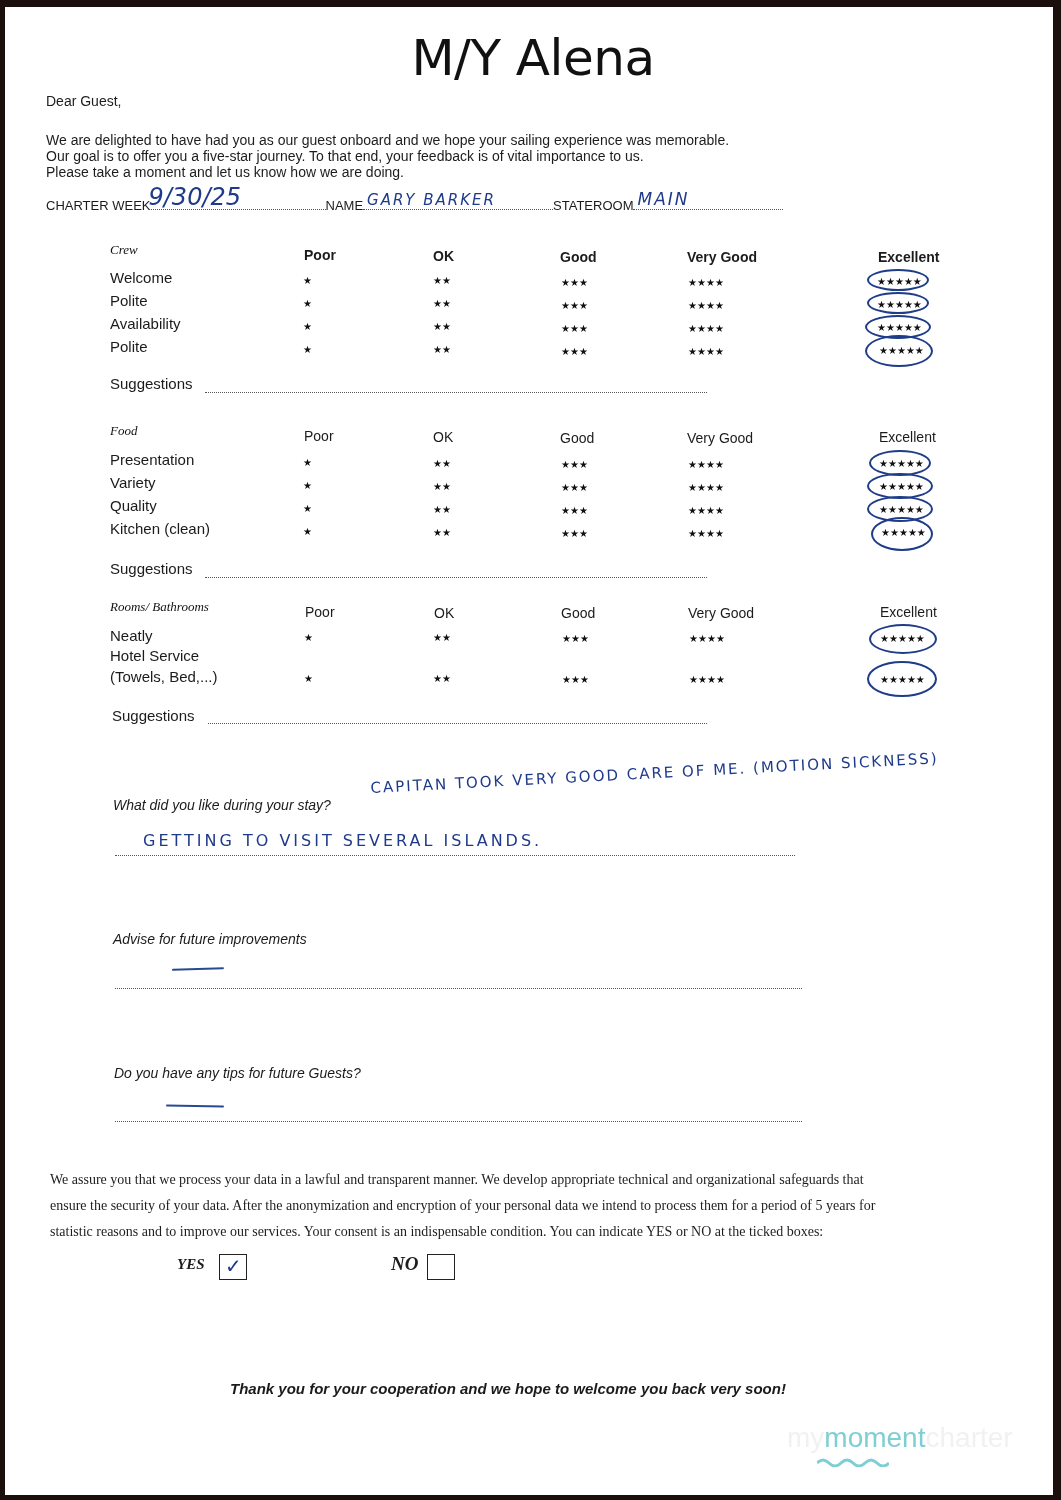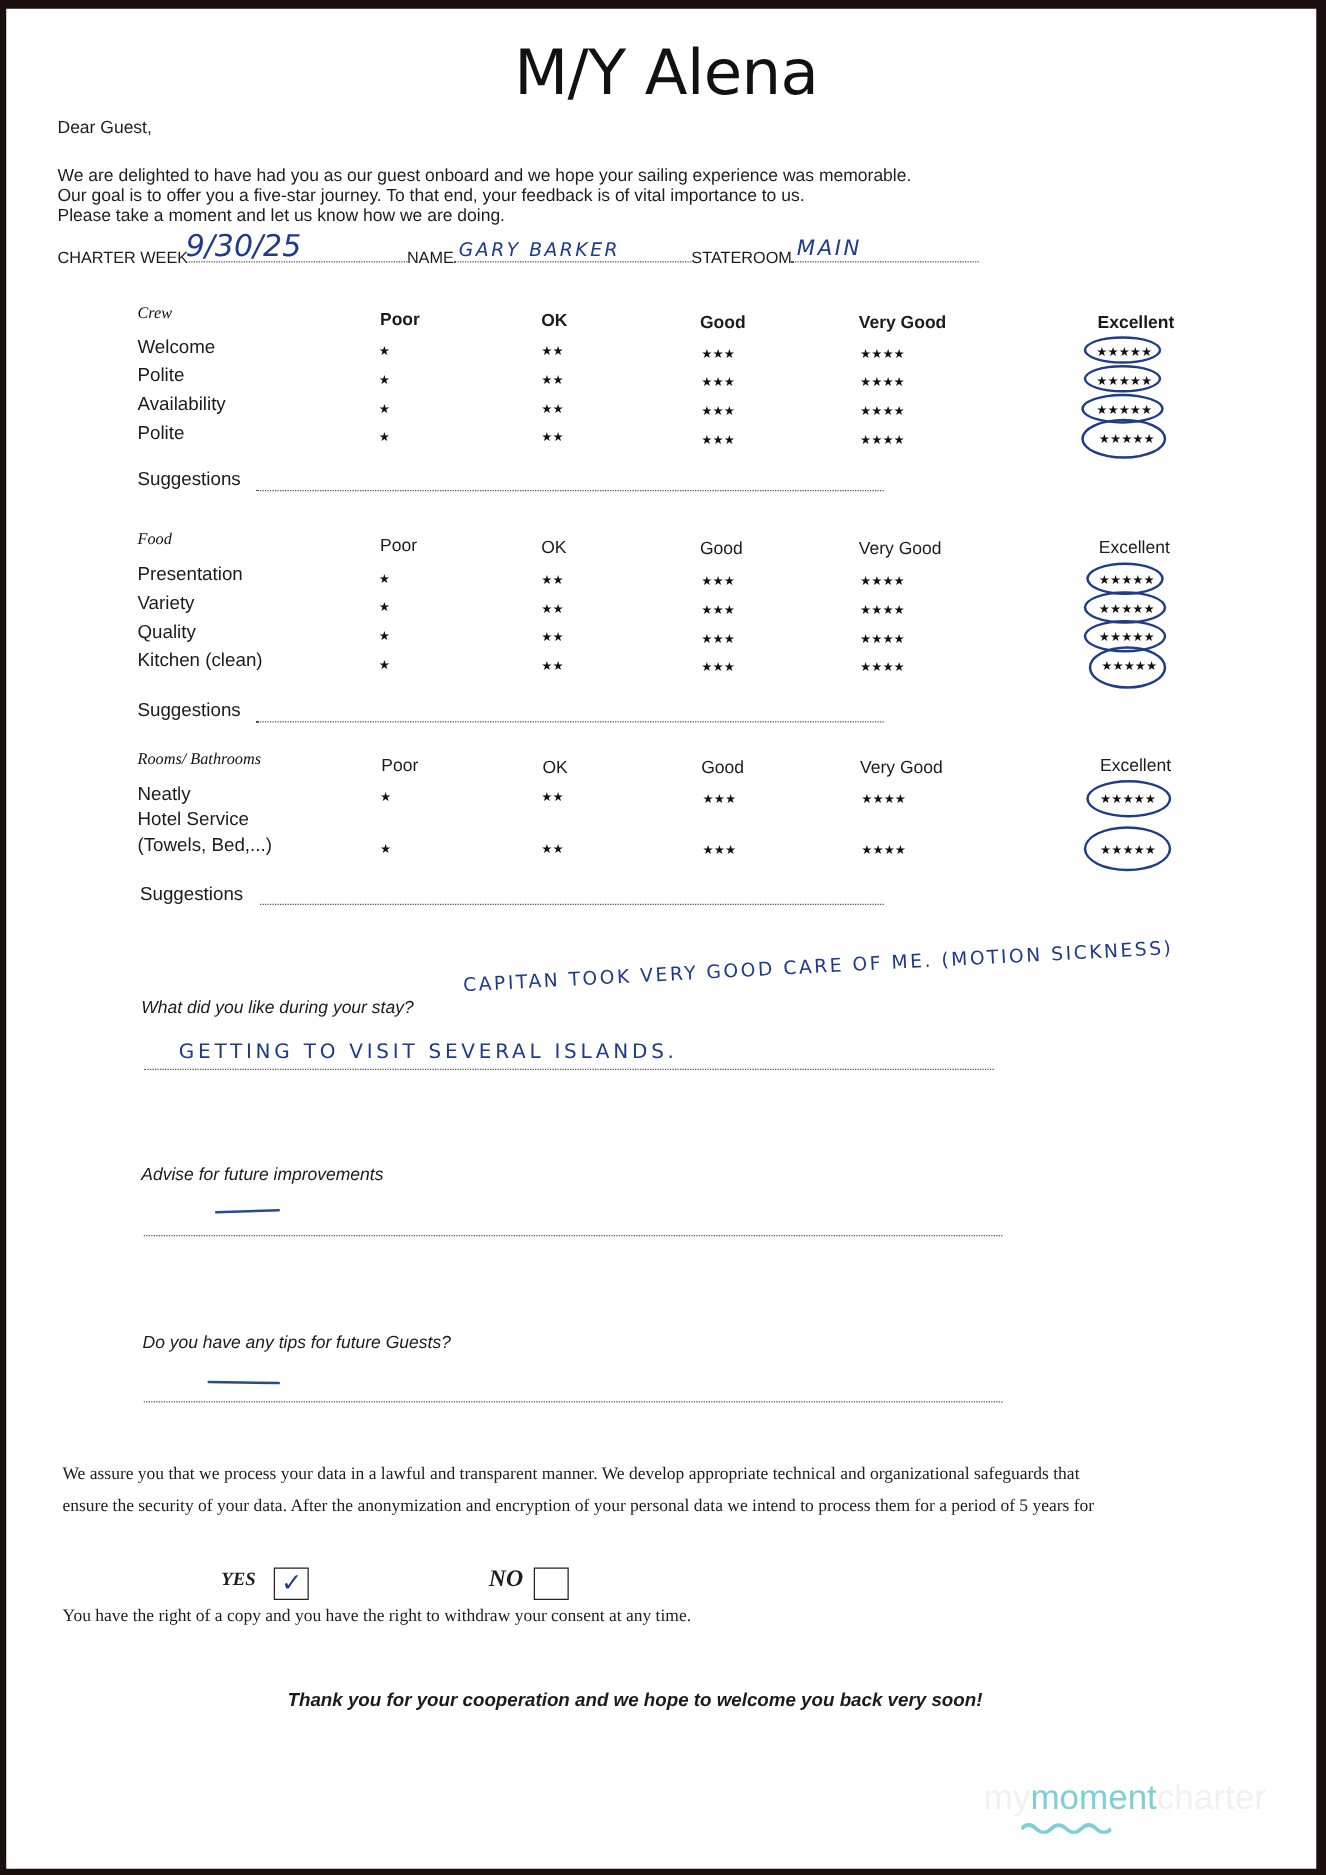--- a/index.html
+++ b/index.html
@@ -32,21 +32,21 @@
     width: 60px; height: 22px;
   }
   .sugg { font-size: 15px; }
   .sugg-line { border-bottom: 1px dotted #555; position: absolute; height: 1px; }
   .q { font-style: italic; font-size: 14px; color: #1b1b1b; }
   .answer { font-family: "DejaVu Sans", sans-serif; color: #1e3a8a; font-size: 16px; letter-spacing: 2px; white-space: nowrap; }
   .dash { position: absolute; height: 2px; background: #2a4a90; border-radius: 2px; }
   .legal { font-family: "Liberation Serif", serif; font-size: 14px; color: #1d1d1d; line-height: 26px; }
   .box { position: absolute; width: 26px; height: 24px; border: 1.5px solid #222; }
   .check { color: #1e3a8a; font-size: 20px; position: absolute; left: 5px; top: -1px; }
-  .thanks { font-style: italic; font-weight: bold; font-size: 15px; color: #1b1b1b; }
+  .thanks { font-style: italic; font-weight: bold; font-size: 15px; color: #1b1b1b; margin-top: 28px; }
   .wm { font-family: "Liberation Sans", sans-serif; font-size: 28px; }
 </style>
 </head>
 <body>
 
 <div class="page">
 
   <div class="abs title">M/Y Alena</div>
 
   <div class="abs intro greeting">Dear Guest,</div>
@@ -206,30 +206,30 @@
 
   <div>
     <div class="abs q" style="left:109px;top:1058px">Do you have any tips for future Guests?</div>
     <div class="dash" style="left:161px;top:1098px;width:58px;transform:rotate(1deg)"></div>
     <div class="sugg-line" style="left:110px;top:1113px;width:687px"></div>
   </div>
 
   <div class="abs legal" style="left:45px;top:1160px;width:980px">
     <div>We assure you that we process your data in a lawful and transparent manner. We develop appropriate technical and organizational safeguards that</div>
     <div>ensure the security of your data. After the anonymization and encryption of your personal data we intend to process them for a period of 5 years for</div>
+    <div>statistic reasons and to improve our services. Your consent is an indispensable condition. You can indicate YES or NO at the ticked boxes:</div>
   </div>
 
   <div class="abs legal" style="left:172px;top:1244px;font-style:italic;font-weight:bold;font-size:15px">YES</div>
   <div class="box" style="left:214px;top:1247px">
     <span class="check">✓</span>
   </div>
   <div class="abs legal" style="left:386px;top:1244px;font-style:italic;font-weight:bold;font-size:19px">NO</div>
   <div class="box" style="left:422px;top:1247px"></div>
 
-  <div class="abs legal" style="left:45px;top:1274px">You have the right of a copy and you have the right to withdraw your consent at any time.</div>
 
   <div class="abs thanks" style="left:225px;top:1345px">Thank you for your cooperation and we hope to welcome you back very soon!</div>
 
   <div class="abs wm" style="left:782px;top:1415px"><span style="color:#f1f1f1">my</span><span style="color:#7ecfd4">moment</span><span style="color:#f1f1f1">charter</span></div>
   <svg class="abs" style="left:812px;top:1450px" width="72" height="10">
     <path d="M0 6 Q6 0 12 6 T24 6 T36 6 T48 6 T60 6 T72 6" fill="none" stroke="#7ecfd4" stroke-width="3"></path>
   </svg>
 </div>
 
 </body></html>

